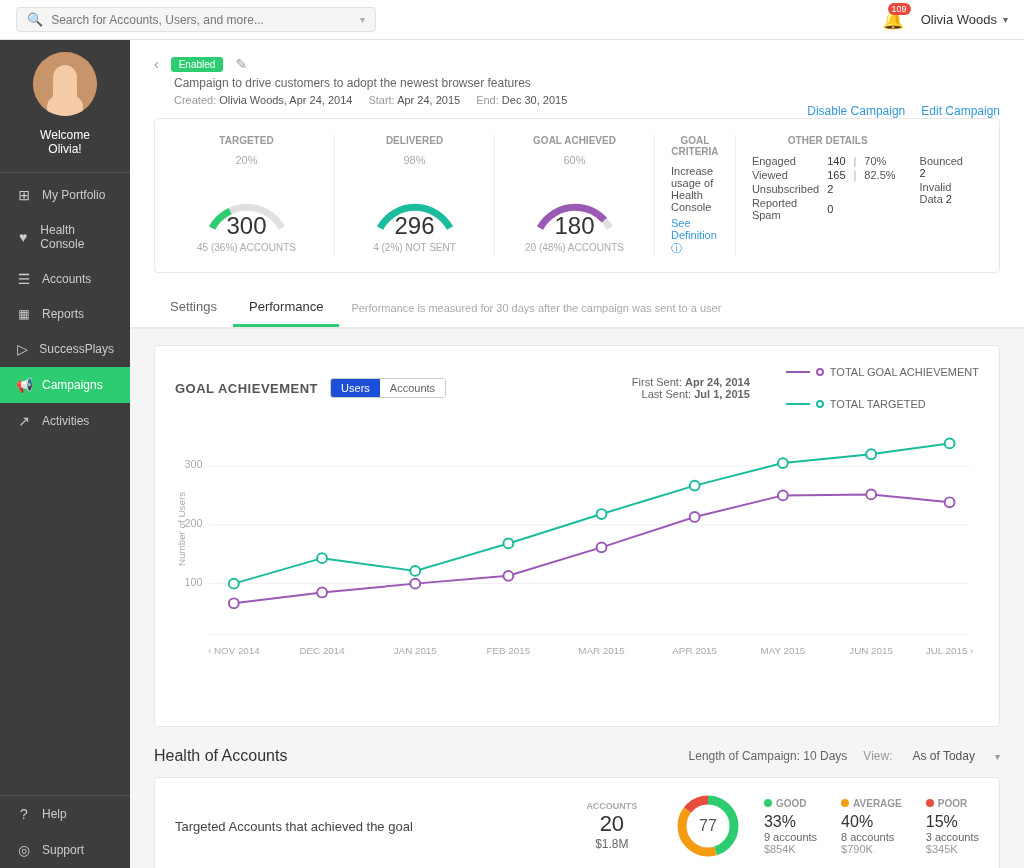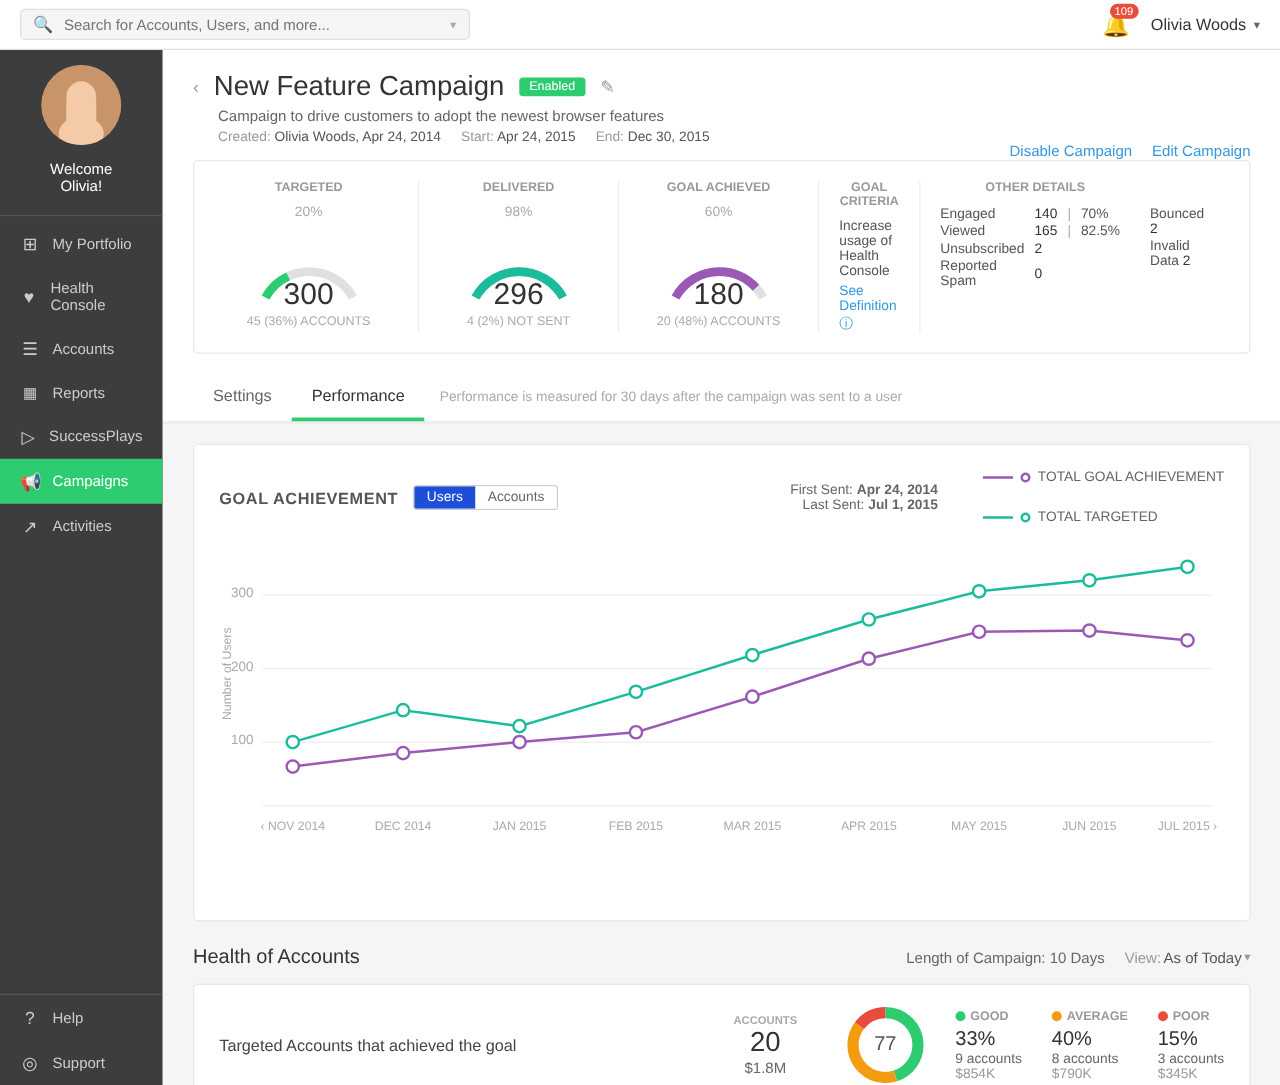--- a/index.html
+++ b/index.html
@@ -90,21 +90,21 @@
     .chart-meta { margin-left: auto; font-size: 11px; color: #666; text-align: right; }
     .chart-legend { display: flex; flex-direction: column; gap: 20px; margin-left: 24px; }
     .legend-item { display: flex; align-items: center; gap: 6px; font-size: 11px; color: #666; }
 
     .chart-area { position: relative; height: 280px; }
 
     
     .health-header { display: flex; align-items: center; margin-bottom: 12px; }
     .health-title { font-size: 16px; font-weight: 400; color: #333; }
     .health-meta { margin-left: auto; font-size: 12px; color: #666; display: flex; align-items: center; gap: 16px; }
-    .view-select { display: flex; align-items: center; gap: 2px; }
+    .view-select { display: flex; align-items: center; gap: 20px; }
     .view-label { color: #999; }
     .view-value { color: #555; cursor: pointer; }
     .dropdown-arrow { color: #999; font-size: 10px; }
 
     .health-card { background: #fff; border: 1px solid #e8e8e8; border-radius: 4px; padding: 16px 20px; margin-bottom: 12px; display: flex; align-items: center; gap: 24px; }
     .health-card-title { font-size: 13px; color: #444; flex: 1; }
     .health-accounts { text-align: center; min-width: 80px; }
     .health-accounts .acc-label { font-size: 9px; color: #aaa; text-transform: uppercase; font-weight: 600; }
     .health-accounts .acc-count { font-size: 22px; font-weight: 300; color: #333; }
     .health-accounts .acc-val { font-size: 12px; color: #666; }
@@ -201,21 +201,20 @@
     </div>
   </div>
 
   <div class="content">
 
     <div class="campaign-header">
       <div class="meta-row">
         <div style="flex:1;">
           <div class="campaign-title-row">
             <span class="back-arrow">‹</span>
-            <span class="campaign-title">New Feature Campaign</span>
             <span class="enabled-badge">Enabled</span>
             <span class="edit-icon">✎</span>
           </div>
           <div class="campaign-desc">Campaign to drive customers to adopt the newest browser features</div>
           <div class="campaign-meta">
             <span><span class="label">Created:</span> <span>Olivia Woods, Apr 24, 2014</span></span>
             <span><span class="label">Start:</span> <span>Apr 24, 2015</span></span>
             <span><span class="label">End:</span> <span>Dec 30, 2015</span></span>
           </div>
         </div>

